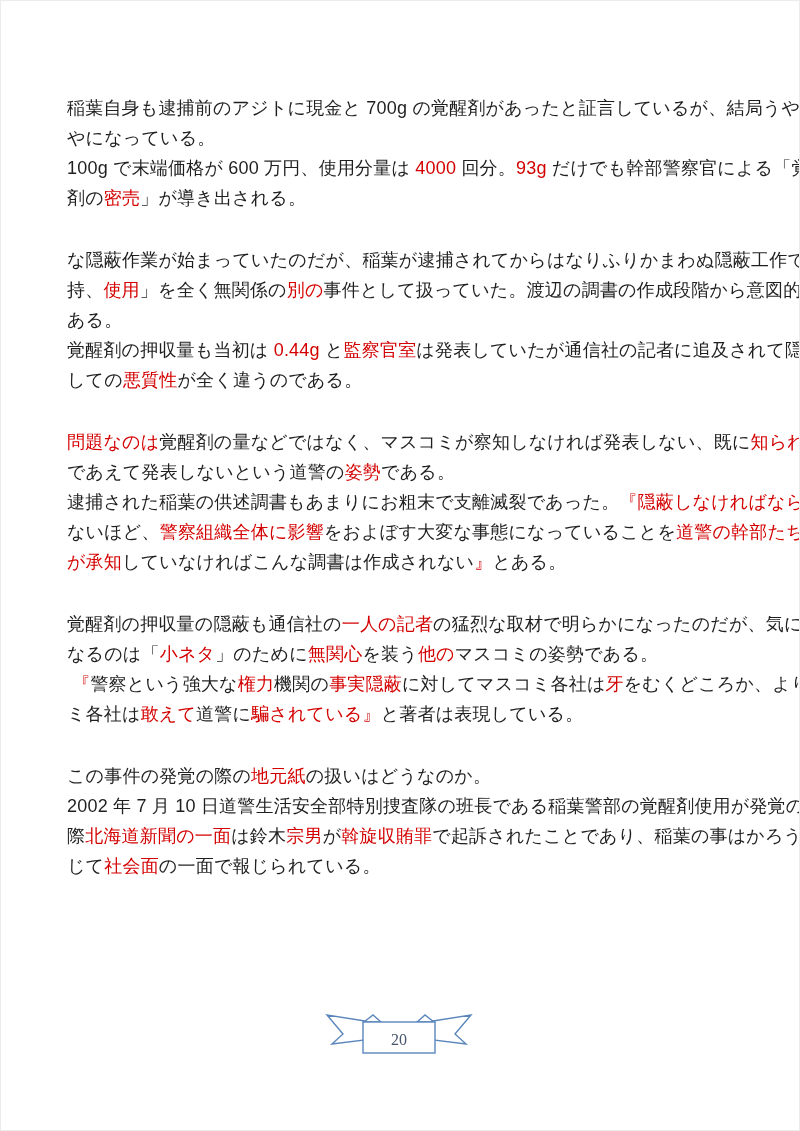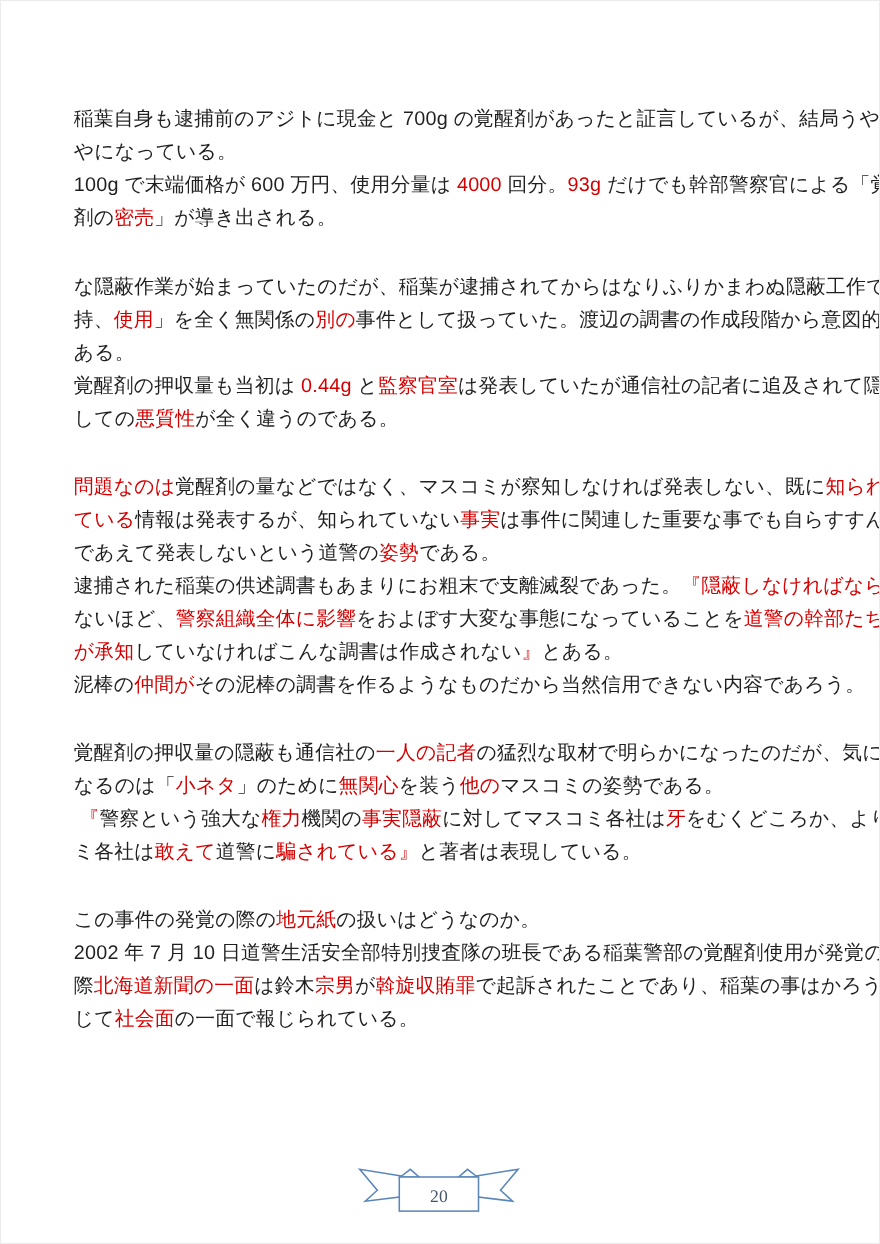--- a/index.html
+++ b/index.html
@@ -30,21 +30,21 @@
     font-size:18px;
     line-height:30px;
     height:30px;
     white-space:pre;
     letter-spacing:0.2px;
   }
   .seg{color:var(--ink);}
   .seg.red{color:var(--red);}
   .ribbon{
     position:absolute;
-    left:324px;top:1056px;
+    left:324px;top:1008px;
     width:148px;height:48px;
   }
   .ribbon svg{display:block;}
   .ribbon .shape{fill:#ffffff;stroke:var(--ribbon);stroke-width:1.4;stroke-linejoin:miter;}
   .ribbon text{
     font-family:"Liberation Serif","DejaVu Serif",serif;
     font-size:16px;
     fill:var(--ribbon-num);
   }
 </style>
@@ -62,26 +62,24 @@
       </div>
       <div class="para">
         <div class="line"><span class="seg">な隠蔽作業が始まっていたのだが、稲葉が逮捕されてからはなりふりかまわぬ隠蔽工作で</span></div>
         <div class="line"><span class="seg">持、</span><span class="seg red">使用</span><span class="seg">」を全く無関係の</span><span class="seg red">別の</span><span class="seg">事件として扱っていた。渡辺の調書の作成段階から意図的</span></div>
         <div class="line"><span class="seg">ある。</span></div>
         <div class="line"><span class="seg">覚醒剤の押収量も当初は </span><span class="seg red">0.44g</span><span class="seg"> と</span><span class="seg red">監察官室</span><span class="seg">は発表していたが通信社の記者に追及されて隠</span></div>
         <div class="line"><span class="seg">しての</span><span class="seg red">悪質性</span><span class="seg">が全く違うのである。</span></div>
       </div>
       <div class="para">
         <div class="line"><span class="seg red">問題なのは</span><span class="seg">覚醒剤の量などではなく、マスコミが察知しなければ発表しない、既に</span><span class="seg red">知られ</span></div>
-        <div class="line"><span class="seg red">ている</span><span class="seg">情報は発表するが、知られていない</span><span class="seg red">事実</span><span class="seg">は事件に関連した重要な事でも自らすすん</span></div>
         <div class="line"><span class="seg">であえて発表しないという道警の</span><span class="seg red">姿勢</span><span class="seg">である。</span></div>
         <div class="line"><span class="seg">逮捕された稲葉の供述調書もあまりにお粗末で支離滅裂であった。</span><span class="seg red">『隠蔽しなければなら</span></div>
         <div class="line"><span class="seg">ないほど、</span><span class="seg red">警察組織全体に影響</span><span class="seg">をおよぼす大変な事態になっていることを</span><span class="seg red">道警の幹部たち</span></div>
         <div class="line"><span class="seg red">が承知</span><span class="seg">していなければこんな調書は作成されない</span><span class="seg red">』</span><span class="seg">とある。</span></div>
-        <div class="line"><span class="seg">泥棒の</span><span class="seg red">仲間が</span><span class="seg">その泥棒の調書を作るようなものだから当然信用できない内容であろう。</span></div>
       </div>
       <div class="para">
         <div class="line"><span class="seg">覚醒剤の押収量の隠蔽も通信社の</span><span class="seg red">一人の記者</span><span class="seg">の猛烈な取材で明らかになったのだが、気に</span></div>
         <div class="line"><span class="seg">なるのは「</span><span class="seg red">小ネタ</span><span class="seg">」のために</span><span class="seg red">無関心</span><span class="seg">を装う</span><span class="seg red">他の</span><span class="seg">マスコミの姿勢である。</span></div>
         <div class="line"><span class="seg red"> 『</span><span class="seg">警察という強大な</span><span class="seg red">権力</span><span class="seg">機関の</span><span class="seg red">事実隠蔽</span><span class="seg">に対してマスコミ各社は</span><span class="seg red">牙</span><span class="seg">をむくどころか、より</span></div>
         <div class="line"><span class="seg">ミ各社は</span><span class="seg red">敢えて</span><span class="seg">道警に</span><span class="seg red">騙されている』</span><span class="seg">と著者は表現している。</span></div>
       </div>
       <div class="para">
         <div class="line"><span class="seg">この事件の発覚の際の</span><span class="seg red">地元紙</span><span class="seg">の扱いはどうなのか。</span></div>
         <div class="line"><span class="seg">2002 年 7 月 10 日道警生活安全部特別捜査隊の班長である稲葉警部の覚醒剤使用が発覚の</span></div>

